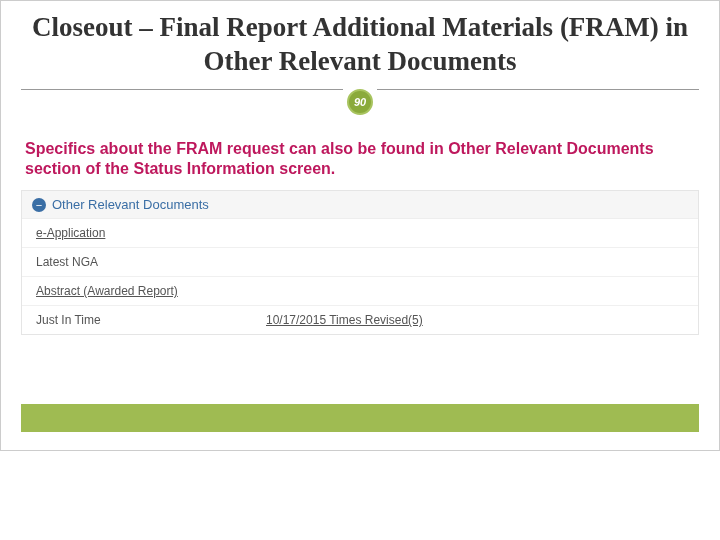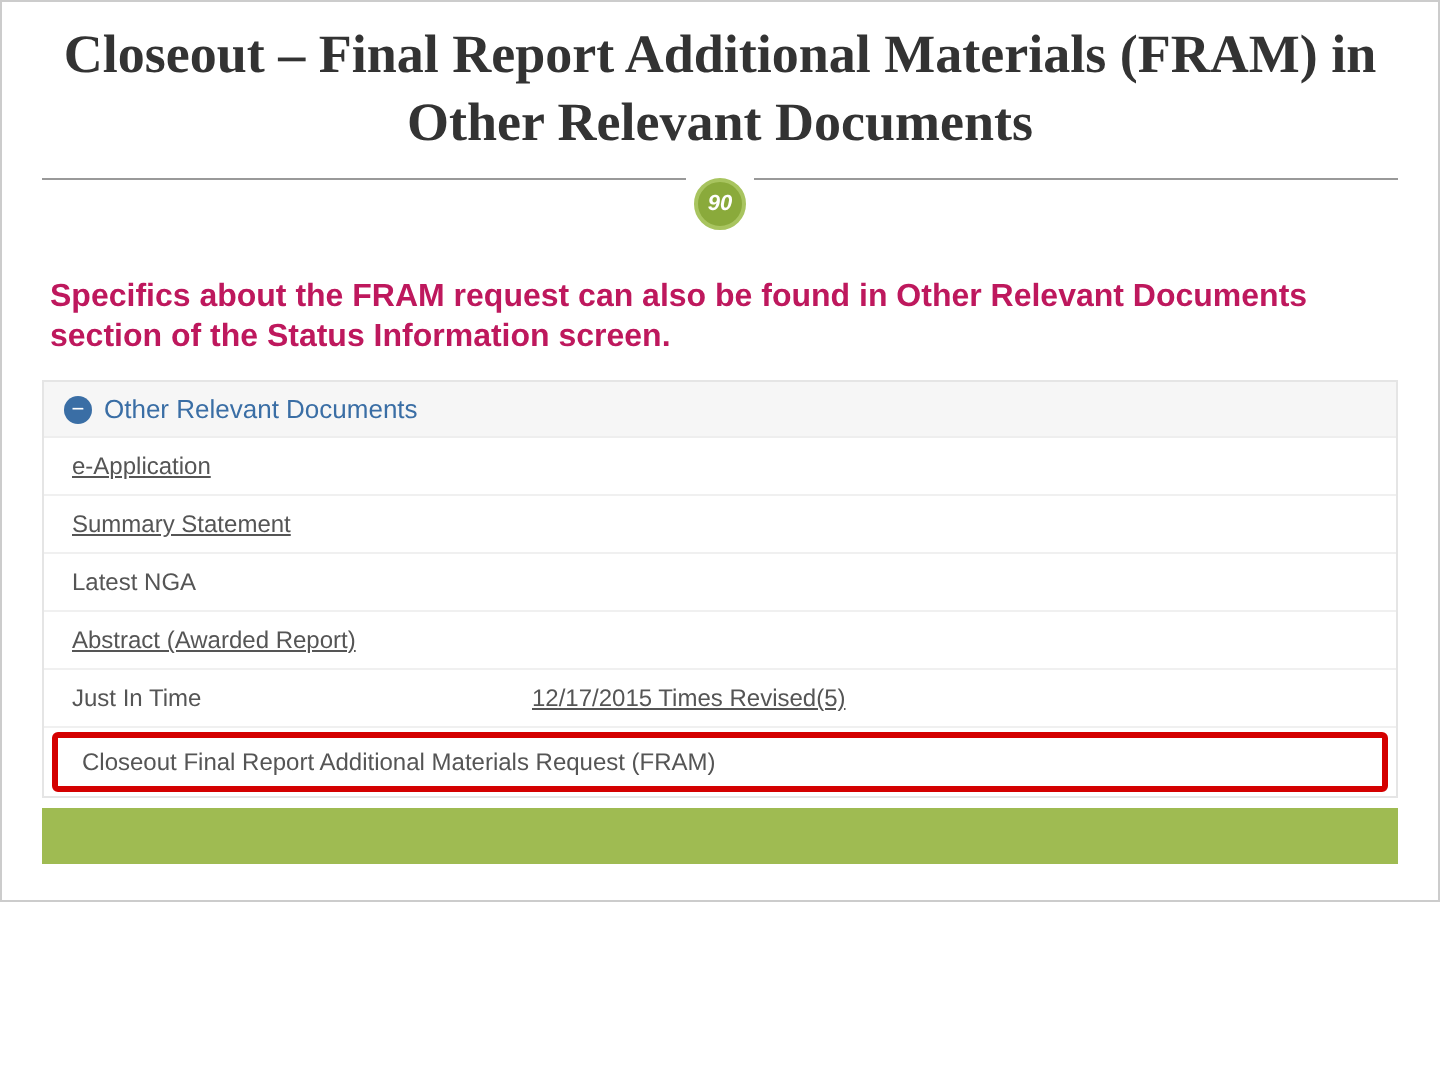--- a/index.html
+++ b/index.html
@@ -131,40 +131,33 @@
     <div class="panel-header">
       <span class="circ">−</span>
       <span>Other Relevant Documents</span>
     </div>
 
     <div class="row">
       <span class="col-label link muted">e-Application</span>
       <span class="col-value"></span>
     </div>
 
-    <div class="row">
-      <span class="col-label link muted">Summary Statement</span>
-      <span class="col-value"></span>
-    </div>
 
     <div class="row">
       <span class="col-label muted">Latest NGA</span>
       <span class="col-value"></span>
     </div>
 
 
     <div class="row">
       <span class="col-label link muted">Abstract (Awarded Report)</span>
       <span class="col-value"></span>
     </div>
 
     <div class="row">
       <span class="col-label muted">Just In Time</span>
-      <span class="col-value link muted">12/17/2015 Times Revised(5)</span>
+      <span class="col-value link muted">10/17/2015 Times Revised(5)</span>
     </div>
 
-    <div class="hl-row">
-      <span class="muted">Closeout Final Report Additional Materials Request (FRAM)</span>
-    </div>
   </div>
 
   <div class="footer-bar"></div>
 </div>
 
 </body></html>

